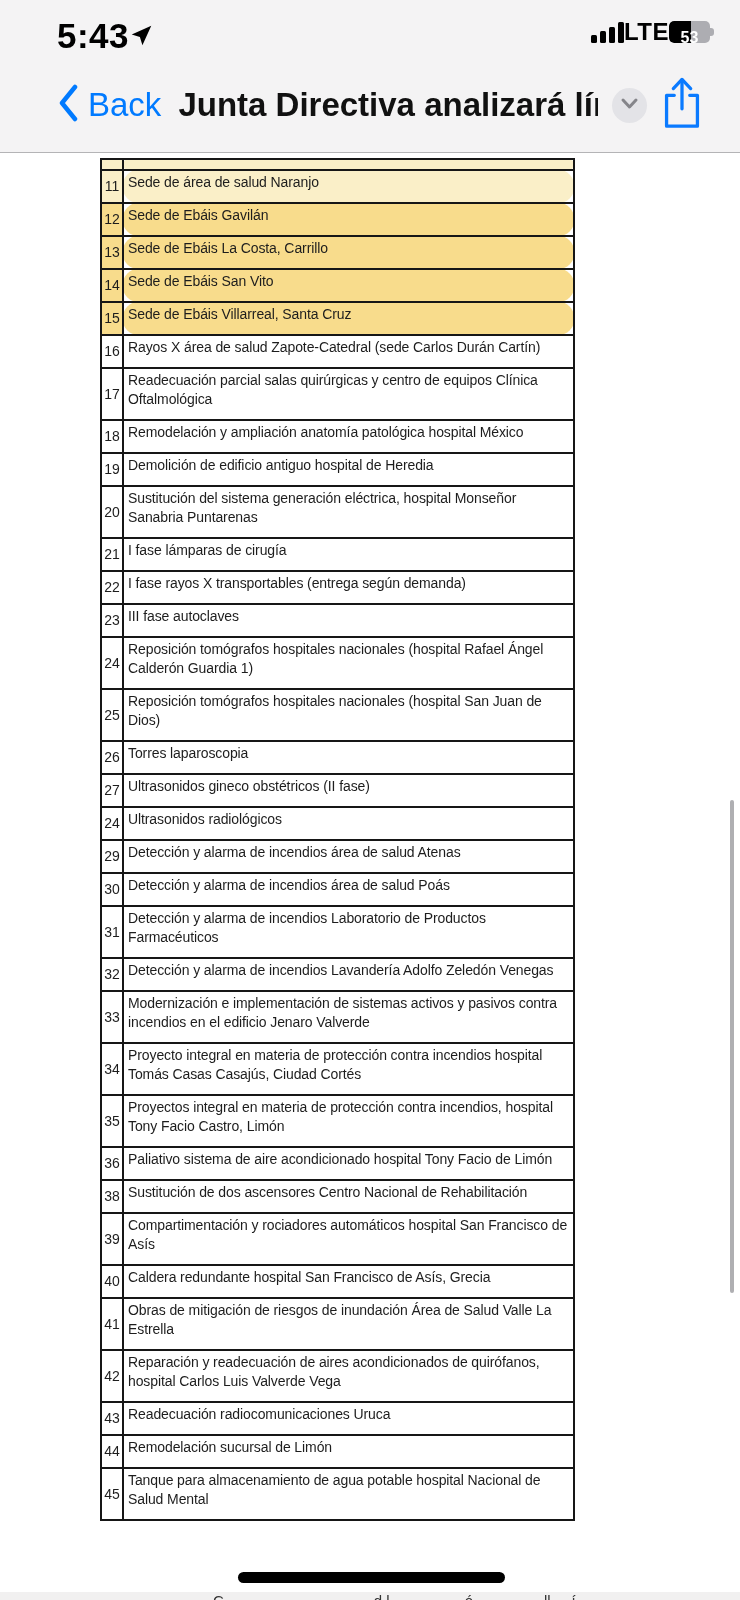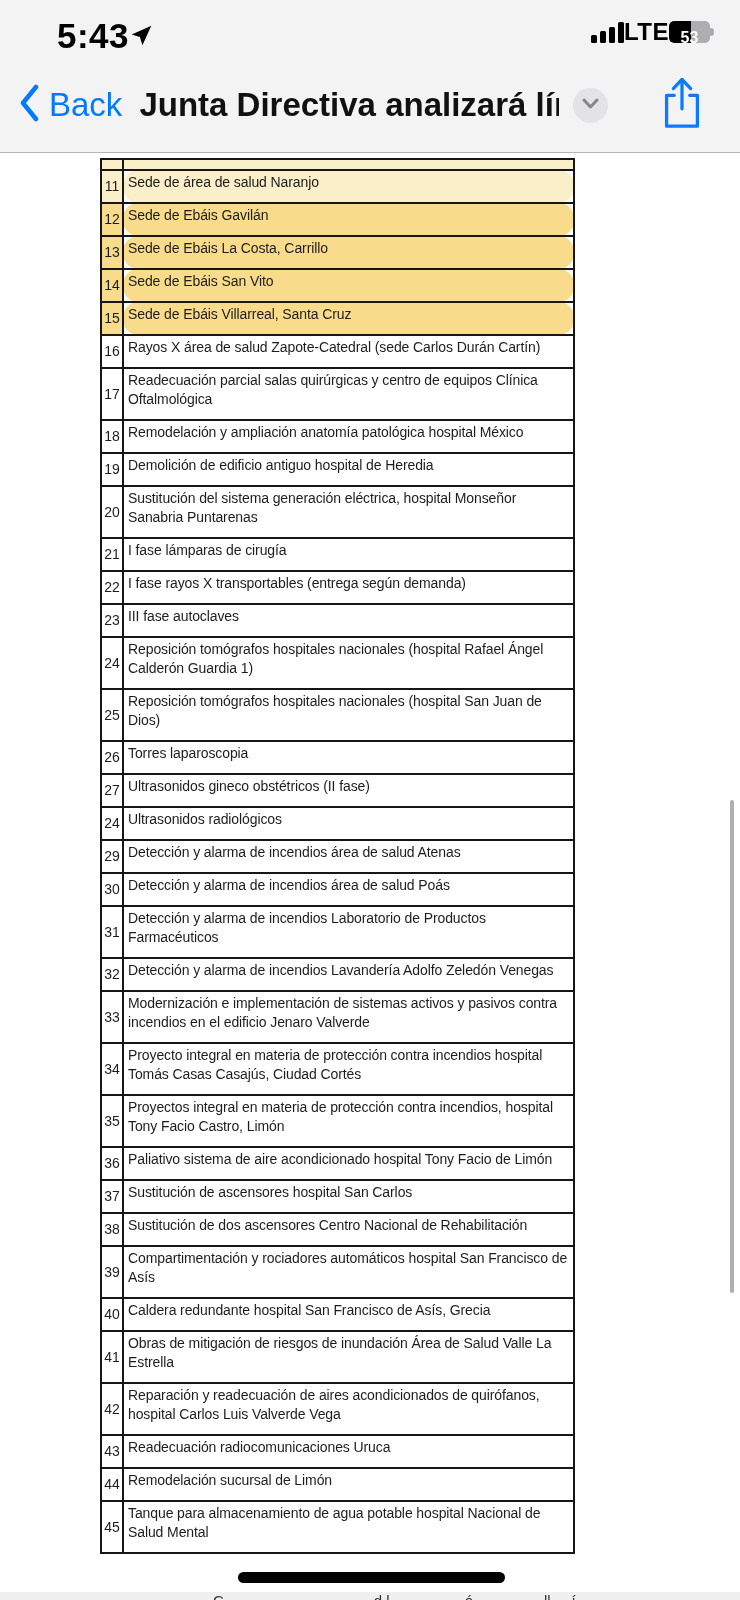--- a/index.html
+++ b/index.html
@@ -25,21 +25,21 @@
   .sig i:nth-child(3){height:16px;}
   .sig i:nth-child(4){height:21px;}
   .lte{font-size:24px;font-weight:700;color:#000;letter-spacing:.5px;}
   .battery{position:relative;width:46px;height:22px;}
   .bat-body{position:absolute;left:0;top:0;width:41px;height:22px;background:#ADADB2;border-radius:5px;overflow:hidden;}
   .bat-fill{position:absolute;left:0;top:0;height:22px;background:#000;border-radius:5px 0 0 5px;}
   .bat-nub{position:absolute;right:1px;top:7px;width:4px;height:8px;background:#ADADB2;border-radius:0 3px 3px 0;}
   .bat-num{position:absolute;left:0;top:0;width:41px;height:34px;display:flex;align-items:center;justify-content:center;
     font-size:16px;font-weight:700;color:#fff;letter-spacing:0;}
 
-  .nav-bar{position:absolute;top:58px;left:0;width:740px;height:94px;display:flex;align-items:center;}
+  .nav-bar{position:absolute;top:58px;left:0;width:740px;height:94px;display:flex;align-items:center;padding-left:39px;}
   .back-btn{display:flex;align-items:center;gap:10px;margin-left:20px;cursor:pointer;}
   .back-label{font-size:33px;color:var(--accent);}
   .doc-title{margin-left:17px;font-size:33px;font-weight:700;color:#111;
     max-width:420px;white-space:nowrap;overflow:hidden;}
   .title-drop{margin-left:14px;width:35px;height:35px;border-radius:50%;background:#E3E3E7;
     display:flex;align-items:center;justify-content:center;cursor:pointer;}
   .share-btn{margin-left:auto;margin-right:36px;cursor:pointer;display:flex;align-items:center;}
 
   
   .doc-area{position:absolute;top:154px;left:0;width:740px;height:1446px;background:#fff;}
@@ -230,24 +230,20 @@
           </tr>
           <tr>
             <td class="num">35</td>
             <td class="txt">Proyectos integral en materia de protección contra incendios, hospital Tony Facio Castro, Limón</td>
           </tr>
           <tr>
             <td class="num">36</td>
             <td class="txt">Paliativo sistema de aire acondicionado hospital Tony Facio de Limón</td>
           </tr>
           <tr>
-            <td class="num">37</td>
-            <td class="txt">Sustitución de ascensores hospital San Carlos</td>
-          </tr>
-          <tr>
             <td class="num">38</td>
             <td class="txt">Sustitución de dos ascensores Centro Nacional de Rehabilitación</td>
           </tr>
           <tr>
             <td class="num">39</td>
             <td class="txt">Compartimentación y rociadores automáticos hospital San Francisco de Asís</td>
           </tr>
           <tr>
             <td class="num">40</td>
             <td class="txt">Caldera redundante hospital San Francisco de Asís, Grecia</td>

